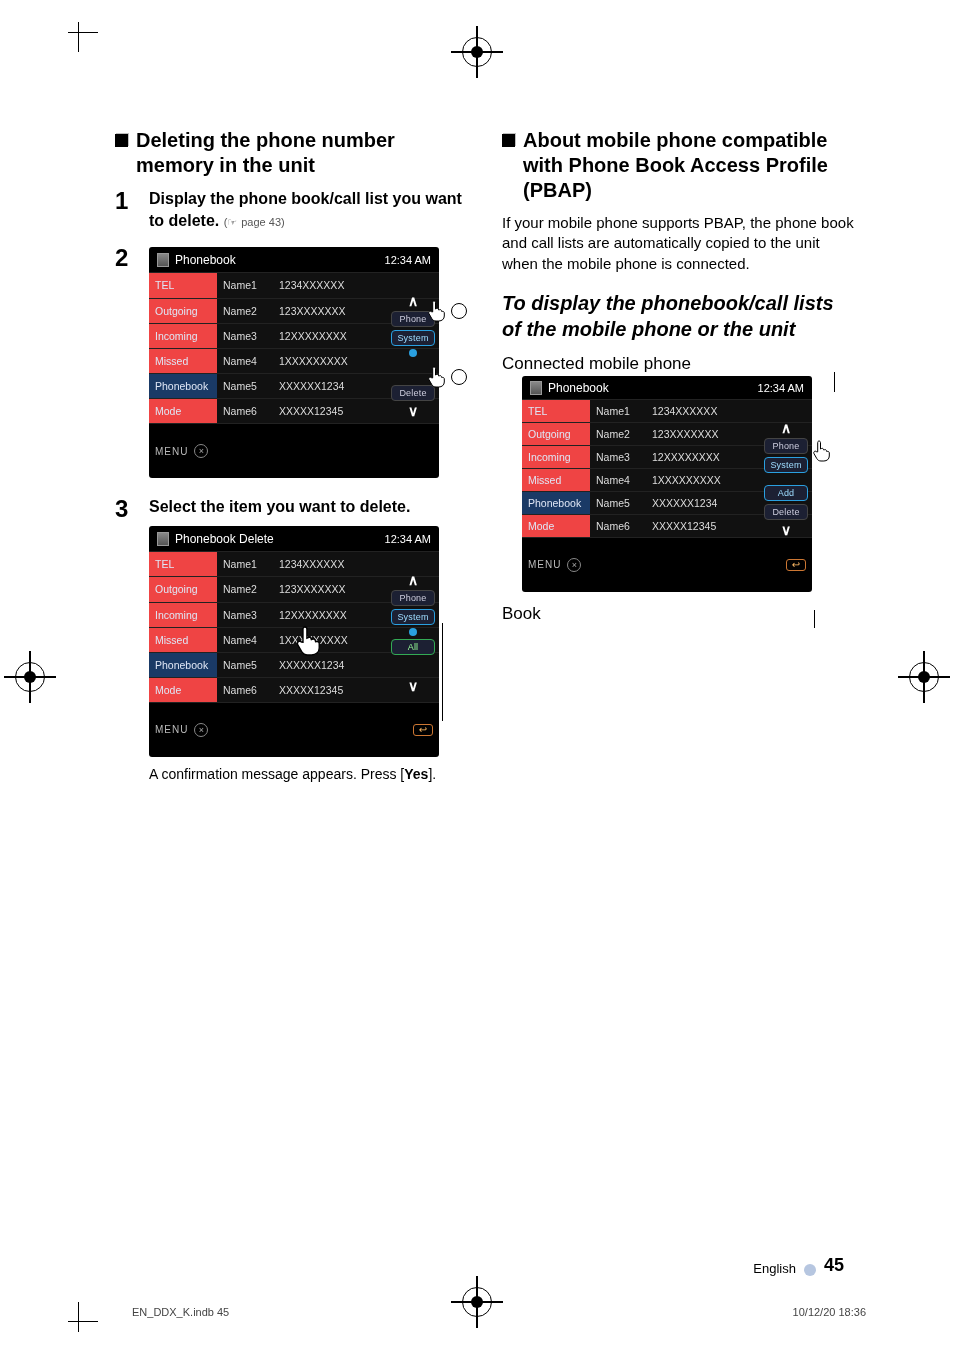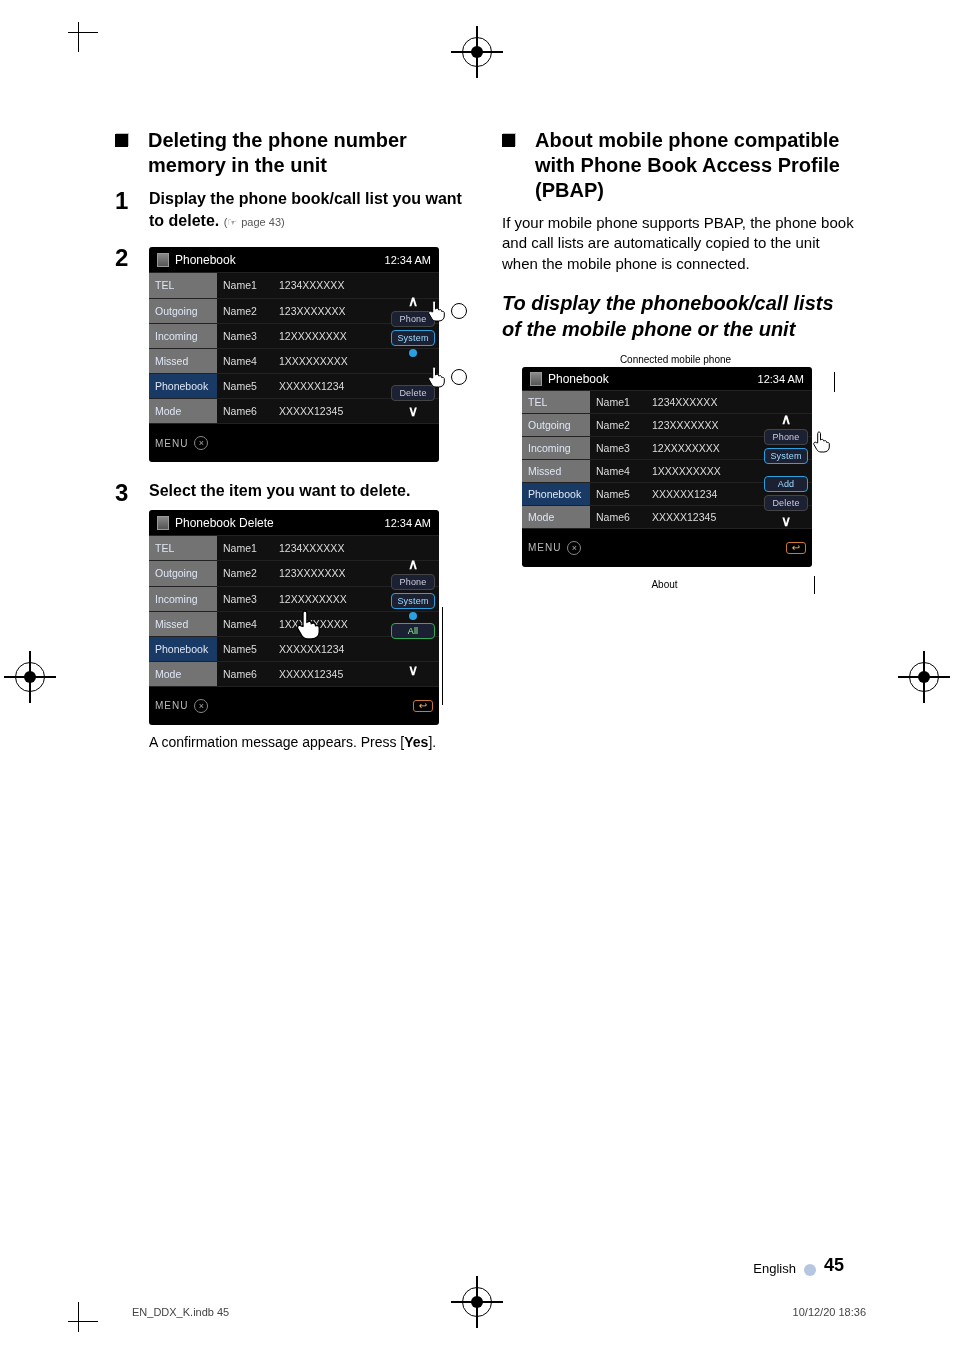--- a/index.html
+++ b/index.html
@@ -22,62 +22,62 @@
   .reg-target::after  { top:17px; left:-8px; height:2px; width:52px; }
   .reg-top    { top: 34px; left: 459px; }
   .reg-bottom { bottom: 34px; left: 459px; }
   .reg-left   { top: 659px; left: 12px; }
   .reg-right  { top: 659px; right: 12px; }
 
   
   .cols { position:absolute; top:128px; left:115px; right:95px; display:flex; gap:32px; }
   .col { width: 355px; }
 
-  .h-block { display:flex; align-items:flex-start; gap:20px; margin-bottom:10px; }
+  .h-block { display:flex; align-items:flex-start; gap:8px; margin-bottom:10px; }
   .h-block .bullet { width:13px; height:13px; background:#000; margin-top:6px; flex:0 0 13px; box-shadow: 1px -1px 0 rgba(0,0,0,0.25); }
   .h-block h2 { font-size:20px; font-weight:700; line-height:1.25; }
 
   ol.steps { list-style:none; }
   ol.steps > li { display:flex; gap:14px; margin-bottom:14px; }
   .stepnum { font-size:24px; font-weight:700; width:20px; flex:0 0 20px; line-height:1.1; }
   .stepbody { flex:1; font-size:16px; line-height:1.35; }
   .stepbody .bold { font-weight:700; }
   .stepbody .ref { font-size:11px; color:#555; }
   .stepbody .ref .hand::before { content:"☞"; margin-right:4px; }
 
   .para { font-size:15px; line-height:1.35; margin-bottom:10px; }
   .bullets { font-size:15px; line-height:1.35; margin-bottom:10px; }
   .bullets div { display:flex; gap:8px; margin-bottom:4px; }
   .bullets div::before { content:"•"; color:#000; flex:0 0 8px; }
 
   .sub-h { font-size:20px; font-weight:700; font-style:italic; line-height:1.3; margin:16px 0 6px 0; }
 
-  .caption { font-size:10px; text-align:center; margin:12px 8px 2px 0; }
+  .caption { font-size:17px; text-align:left; margin:12px 8px 2px 0; }
   .caption-left { text-align:center; font-size:13px; margin-top:6px; }
   .note { font-size:14px; margin-top:8px; }
   .note .tag { font-weight:700; }
 
   
   .device { background:#000; color:#fff; font-size:11px; border-radius:3px; padding:0; width:290px; margin:2px 0 4px 30px; position:relative; }
   .dev-head { display:flex; align-items:center; justify-content:space-between; padding:5px 8px 4px 8px; }
   .dev-title { display:flex; align-items:center; gap:6px; font-size:12px; }
   .dev-title .book { width:12px; height:14px; background:linear-gradient(#888,#555); border:1px solid #999; }
   .dev-body { position:relative; }
   .dev-grid { display:grid; grid-template-columns: 68px 56px 1fr; }
   .cell { padding:5px 6px; border-top:1px solid #222; font-size:10.5px; white-space:nowrap; }
-  .cell.cat { background:#737373; color:#dfe6f5; }
+  .cell.cat { background:#ef4444; color:#dfe6f5; }
   .cell.cat.active { background:#1a3a66; }
   .cell.nm, .cell.ph { background:#111; color:#ddd; }
   .dev-right { position:absolute; right:3px; top:22px; width:46px; display:flex; flex-direction:column; gap:3px; align-items:center; }
   .arrow { width:20px; height:14px; color:#fff; font-weight:bold; text-align:center; line-height:14px; font-size:14px; }
   .pill { width:44px; height:16px; background:#1c2033; border:1px solid #444; border-radius:4px; font-size:9px; text-align:center; line-height:14px; color:#ccd; letter-spacing:0.2px; }
   .pill.sys, .pill.add { border-color:#2aa0e0; color:#9edcff; }
   .pill.all { border-color:#3a5; color:#9f9; }
   .scroll-dot { width:8px; height:8px; border-radius:50%; background:#2aa0e0; }
-  .dev-foot { display:flex; justify-content:space-between; align-items:center; padding:12px 6px; border-top:1px solid #222; }
+  .dev-foot { display:flex; justify-content:space-between; align-items:center; padding:20px 6px; border-top:1px solid #222; }
   .menu-lbl { font-size:10px; letter-spacing:1px; color:#bbb; }
   .x-circ { width:14px; height:14px; border:1px solid #888; border-radius:50%; text-align:center; line-height:12px; font-size:9px; color:#aaa; }
   .back-arrow { width:20px; height:12px; border:1px solid #c73; border-radius:3px; color:#fb6; text-align:center; font-size:10px; line-height:10px; }
 
   
   .callout { position:absolute; display:flex; align-items:center; gap:2px; }
   .hand-cursor { width:24px; height:24px; color:#000; }
   .hand-cursor svg { width:24px; height:24px; }
   .circ-num { width:16px; height:16px; border:1.5px solid #000; border-radius:50%; text-align:center; font-size:11px; line-height:13px; background:#fff; }
 
@@ -343,21 +343,21 @@
           <div class="dev-foot">
             <span style="display:flex;gap:6px;align-items:center;">
               <span class="menu-lbl">MENU</span>
               <span class="x-circ">×</span>
             </span>
             <span class="back-arrow">↩</span>
           </div>
         </div>
 
         <div class="lead-line lead-v" style="right:42px; bottom:-4px; height:18px;"></div>
-        <div class="caption" style="margin-right:30px;">About</div>
+        <div class="caption" style="margin-right:30px;">Book</div>
       </div>
     </div>
   </div>
 
   <div class="footer">
     <span>English</span>
     <span class="dot"></span>
     <span class="pg">45</span>
   </div>
 

